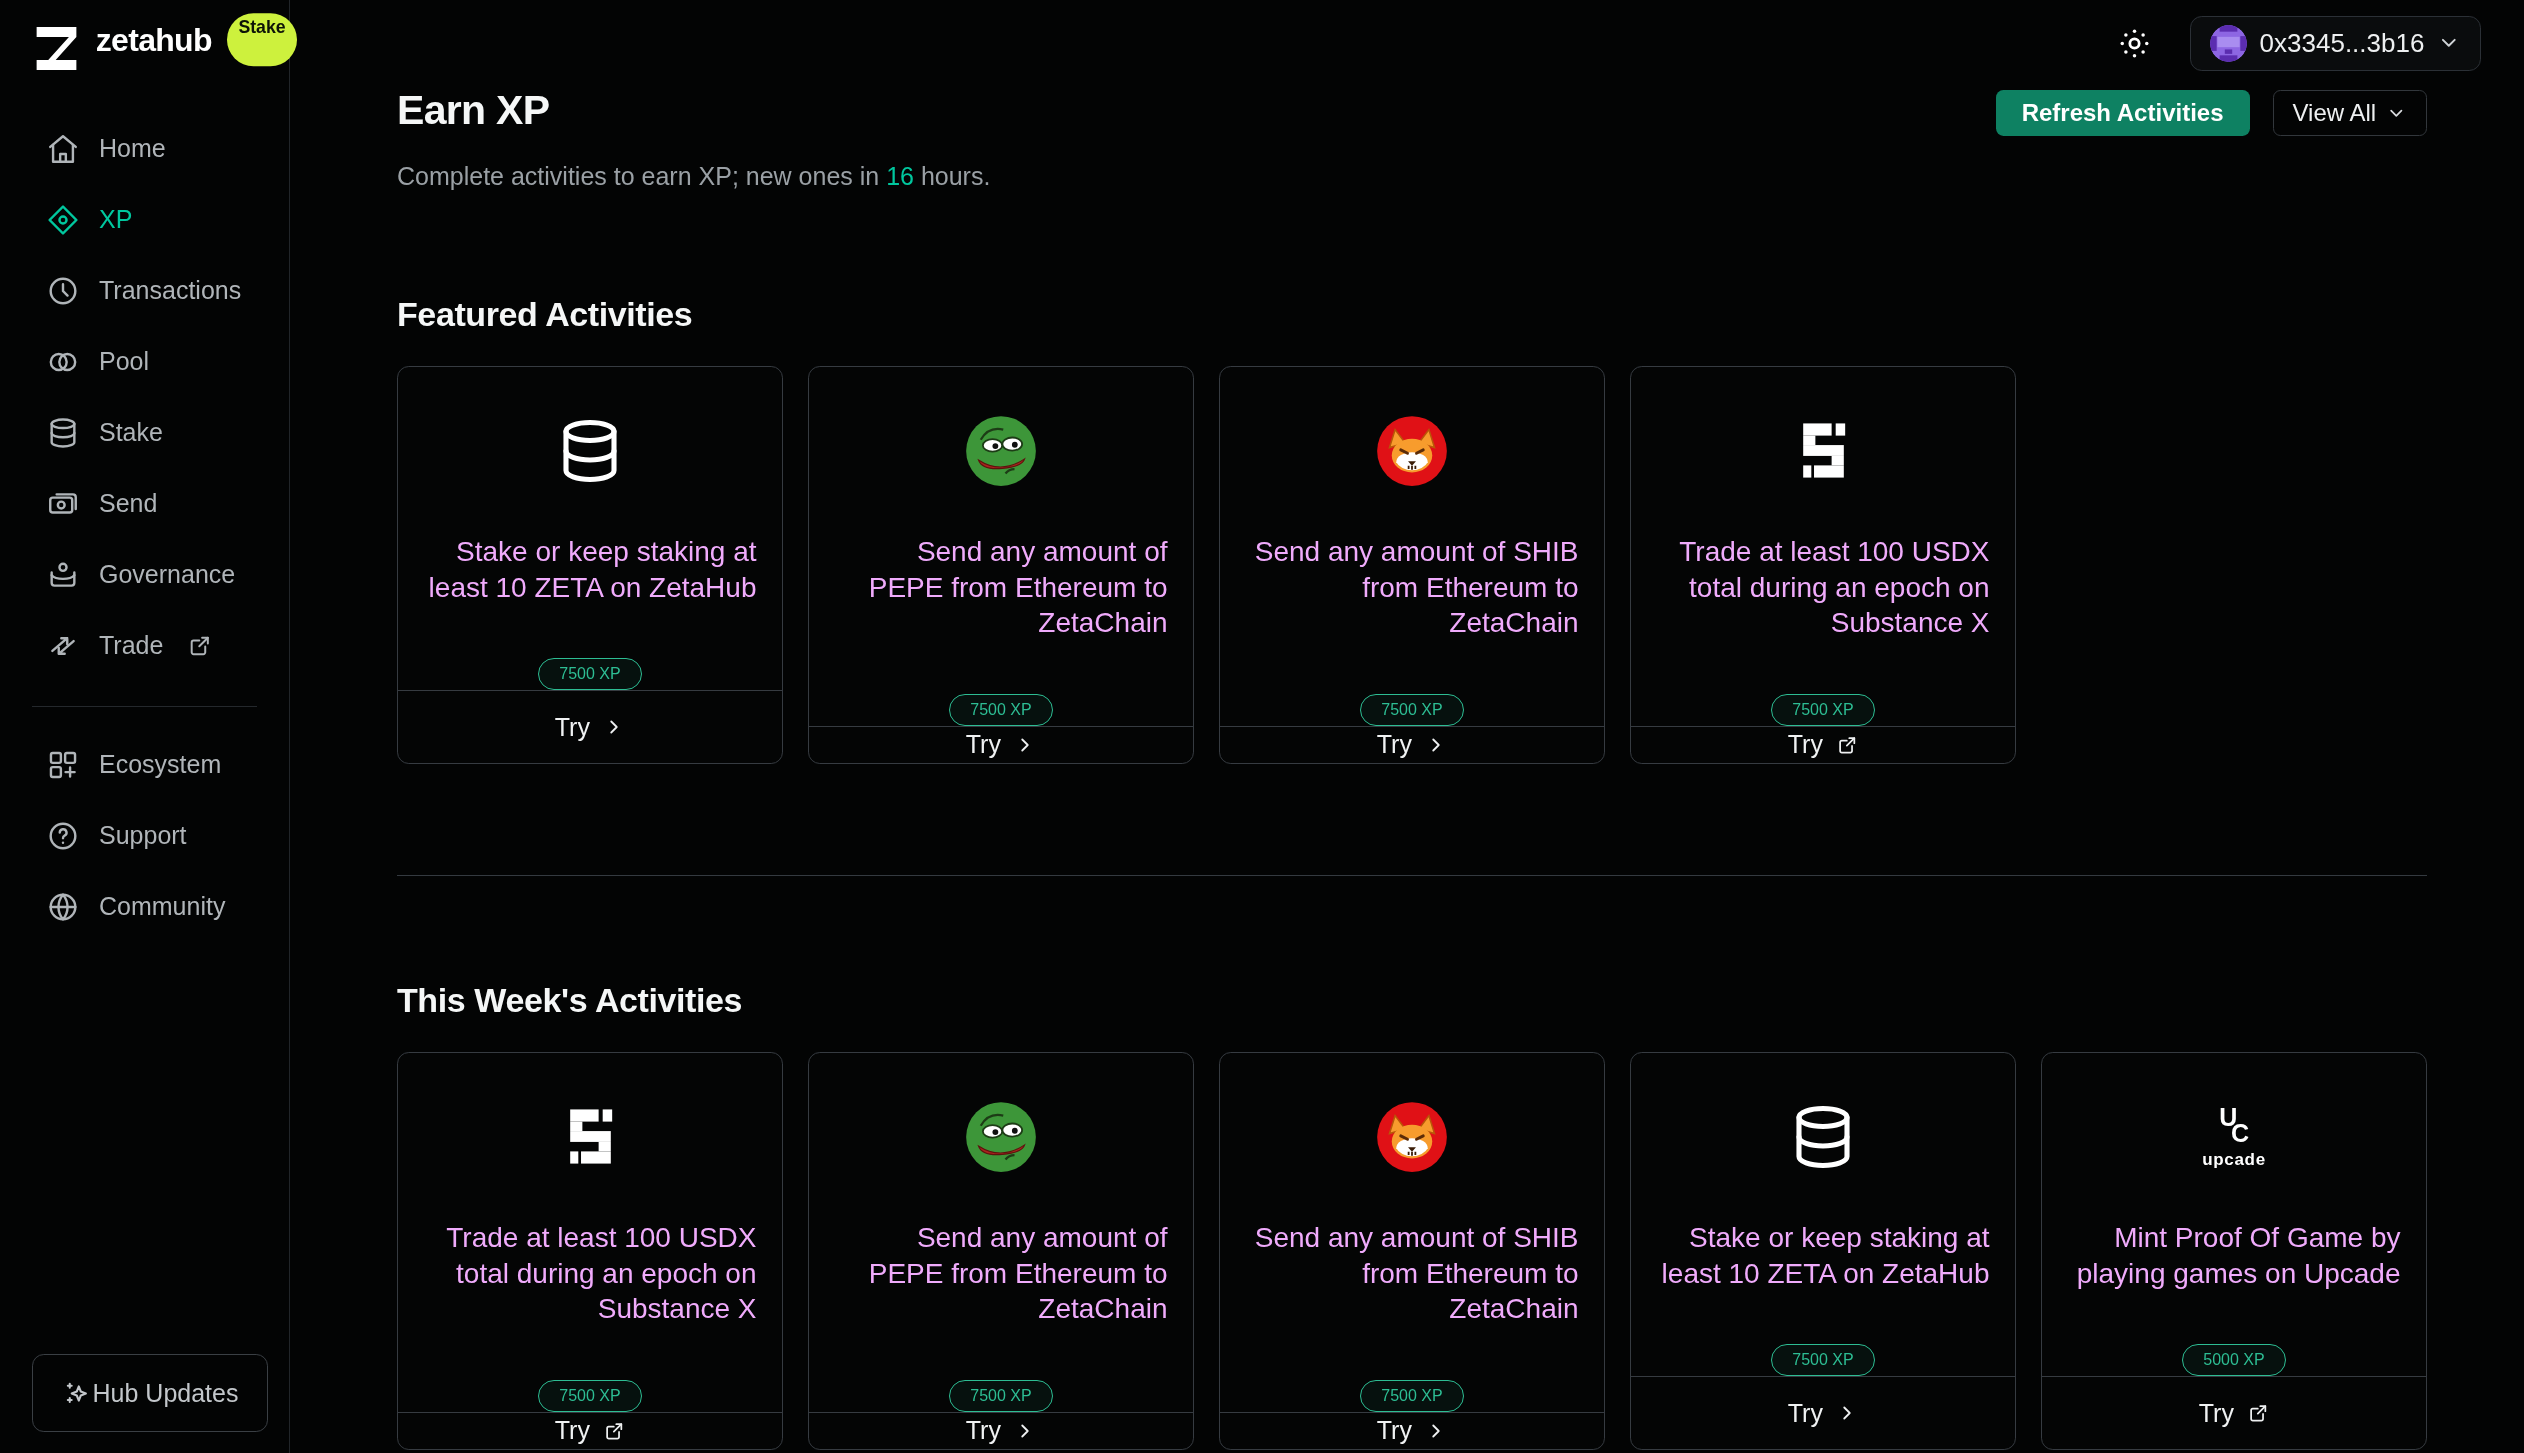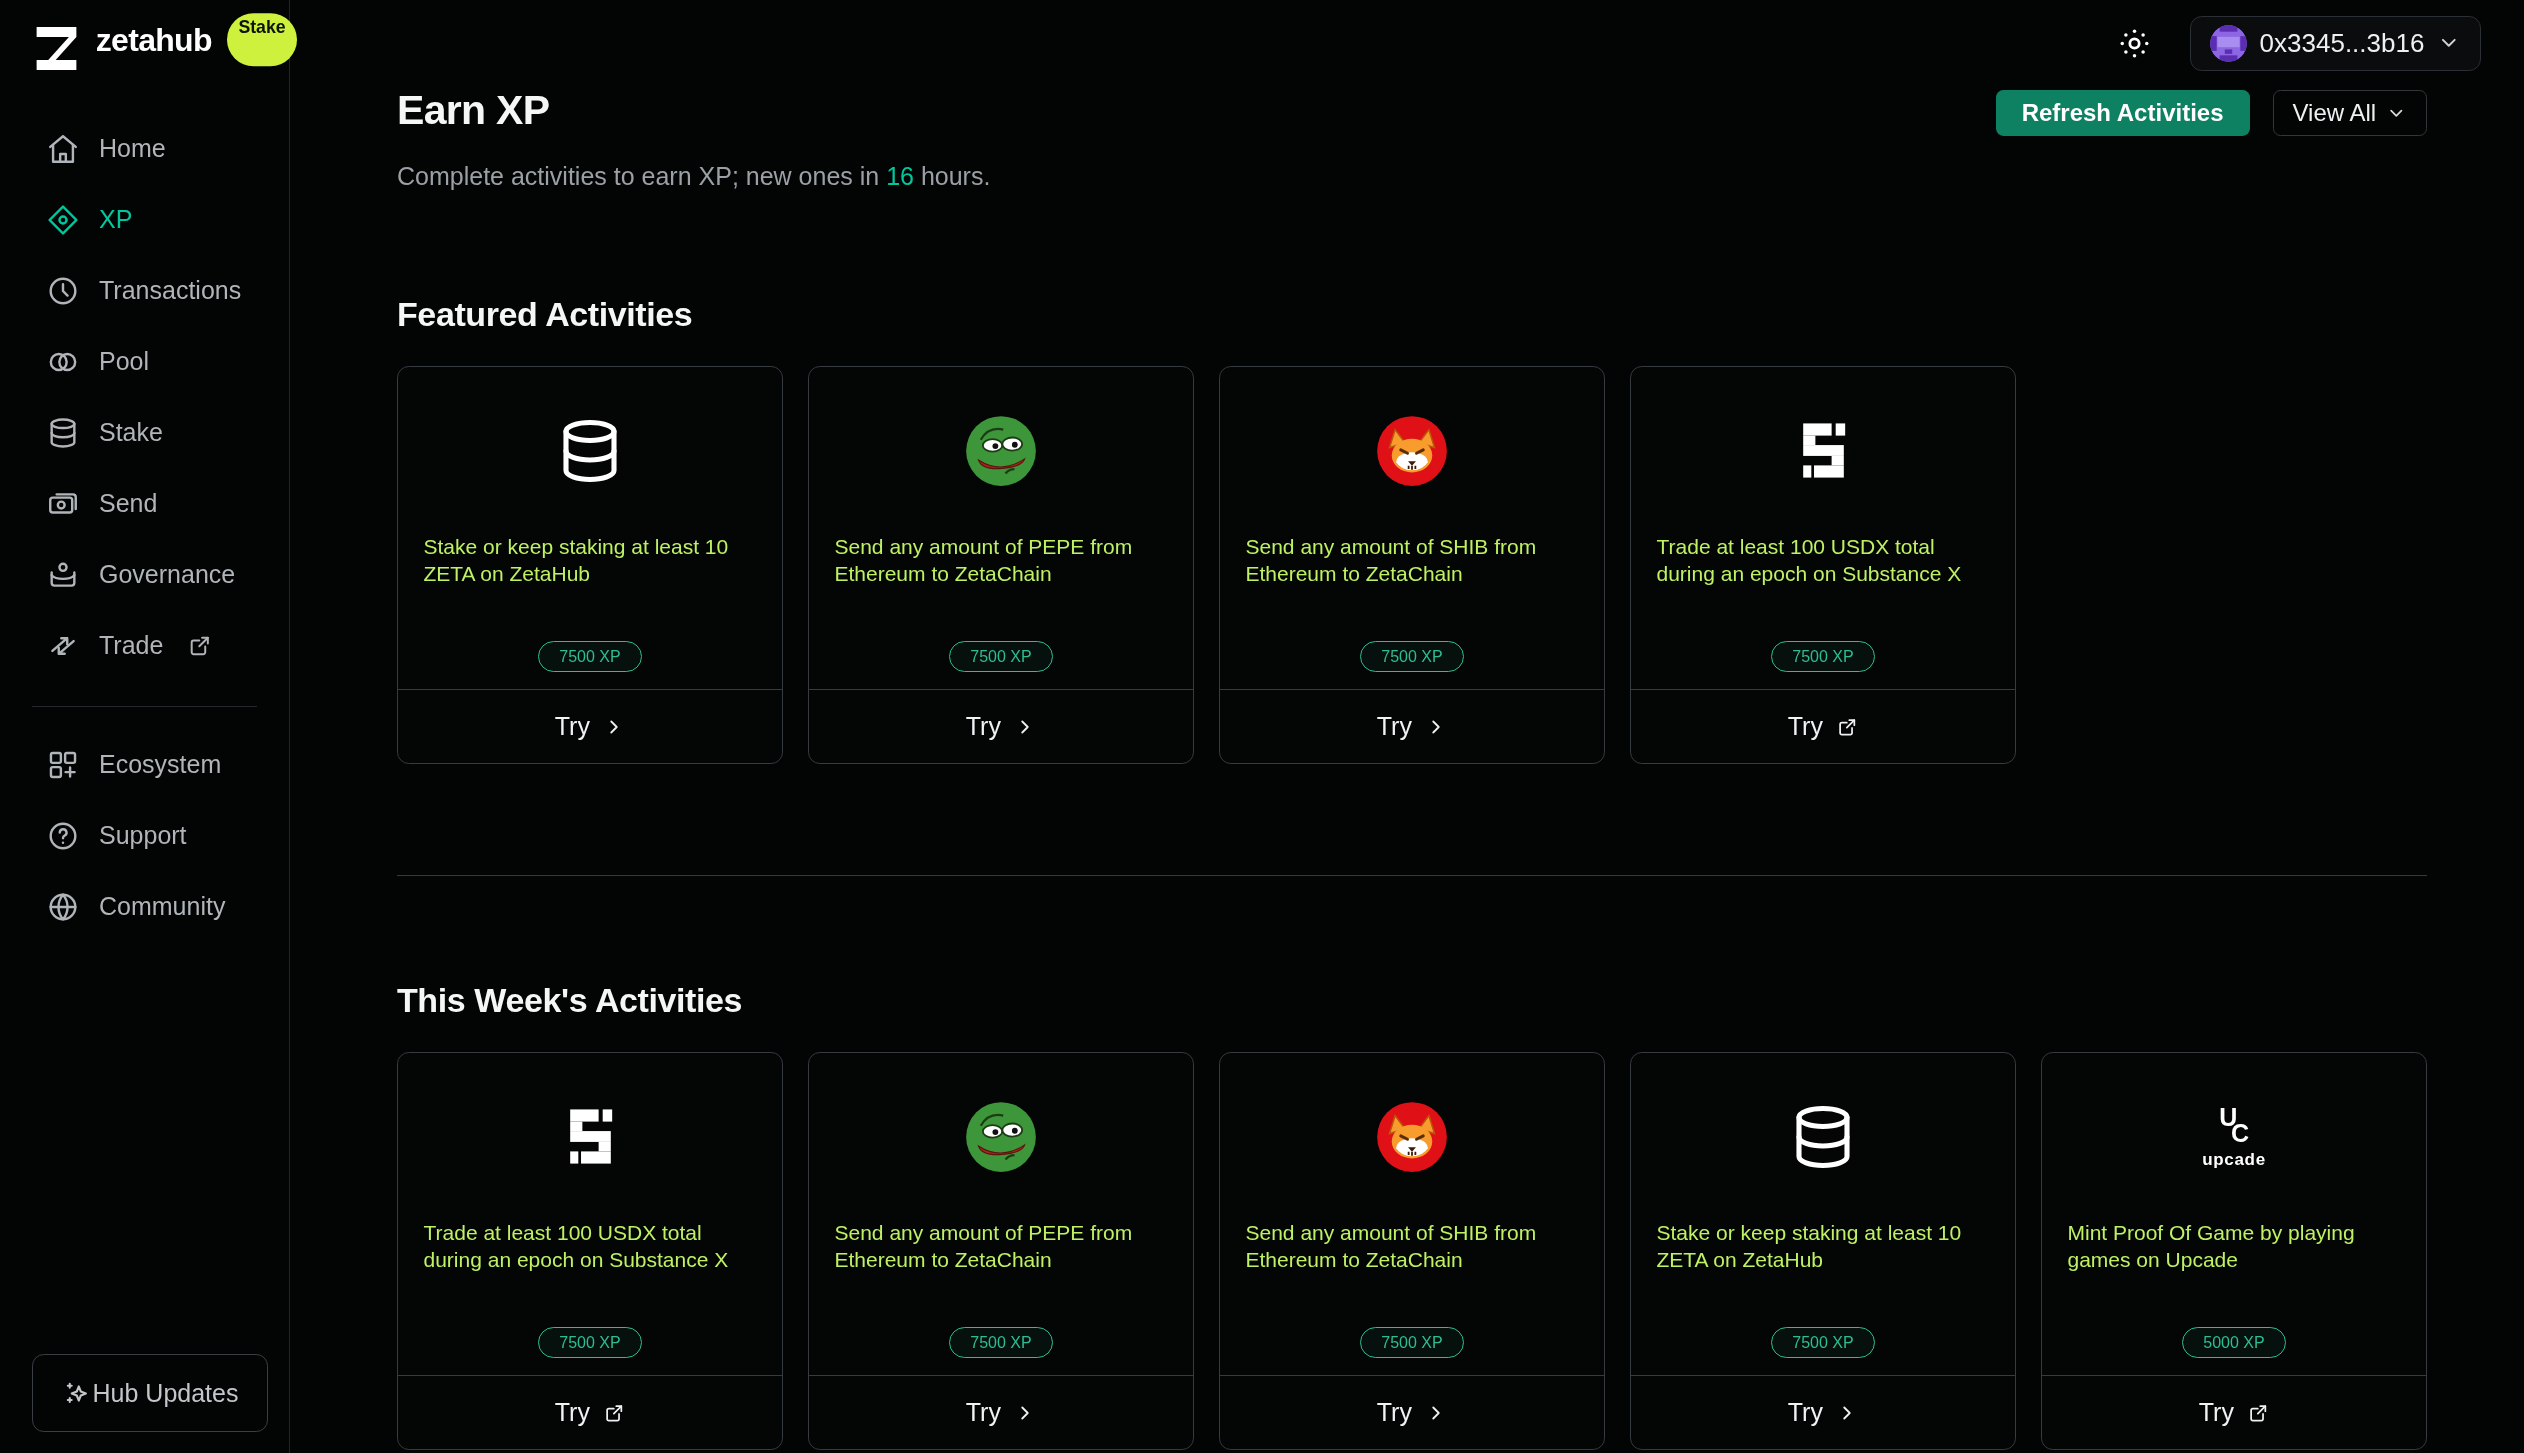--- a/index.html
+++ b/index.html
@@ -63,22 +63,22 @@
 
   .card { width:386px; height:398px; border:0.7px solid #363b41; border-radius:11.8px;
           display:flex; flex-direction:column; background:#040505; }
   .card-body { flex:1; display:flex; flex-direction:column; align-items:center; padding:28px 25px 0; }
   .card-iconbox { height:91px; margin-top:10.3px; display:flex; flex-direction:column;
                   align-items:center; justify-content:center; }
   .card-iconbox svg.big { width:72px; height:72px; }
   .card-iconbox svg.substx { width:65px; height:65px; }
   .card-iconbox svg.uc { width:56px; height:43px; }
   .upcade-caption { font-size:17px; font-weight:700; color:#ffffff; letter-spacing:0.7px; margin-top:2.9px; }
-  .card-text { margin-top:38px; font-size:21px; line-height:1.27; text-align:left;
-               color:#bef264; max-width:333px; }
+  .card-text { margin-top:38px; font-size:28px; line-height:1.27; text-align:right;
+               color:#f0abfc; max-width:333px; }
   .xp-badge { margin-top:53px; border:1.5px solid #2dbd93; color:#2dbd93; background:rgba(45,189,147,0.07);
               border-radius:736px; font-size:16px; padding:5.9px 20.6px; }
   .card-footer { margin-top:auto; height:74px; border-top:0.7px solid #363b41; display:flex;
                  align-items:center; justify-content:center; gap:13.3px; font-size:25px;
                  color:#f0f2f3; cursor:pointer; }
   .card-footer svg { width:22px; height:22px; color:#eef0f1; }
 
   .hidden-defs { position:absolute; width:0; height:0; overflow:hidden; }
 </style>
 </head>

